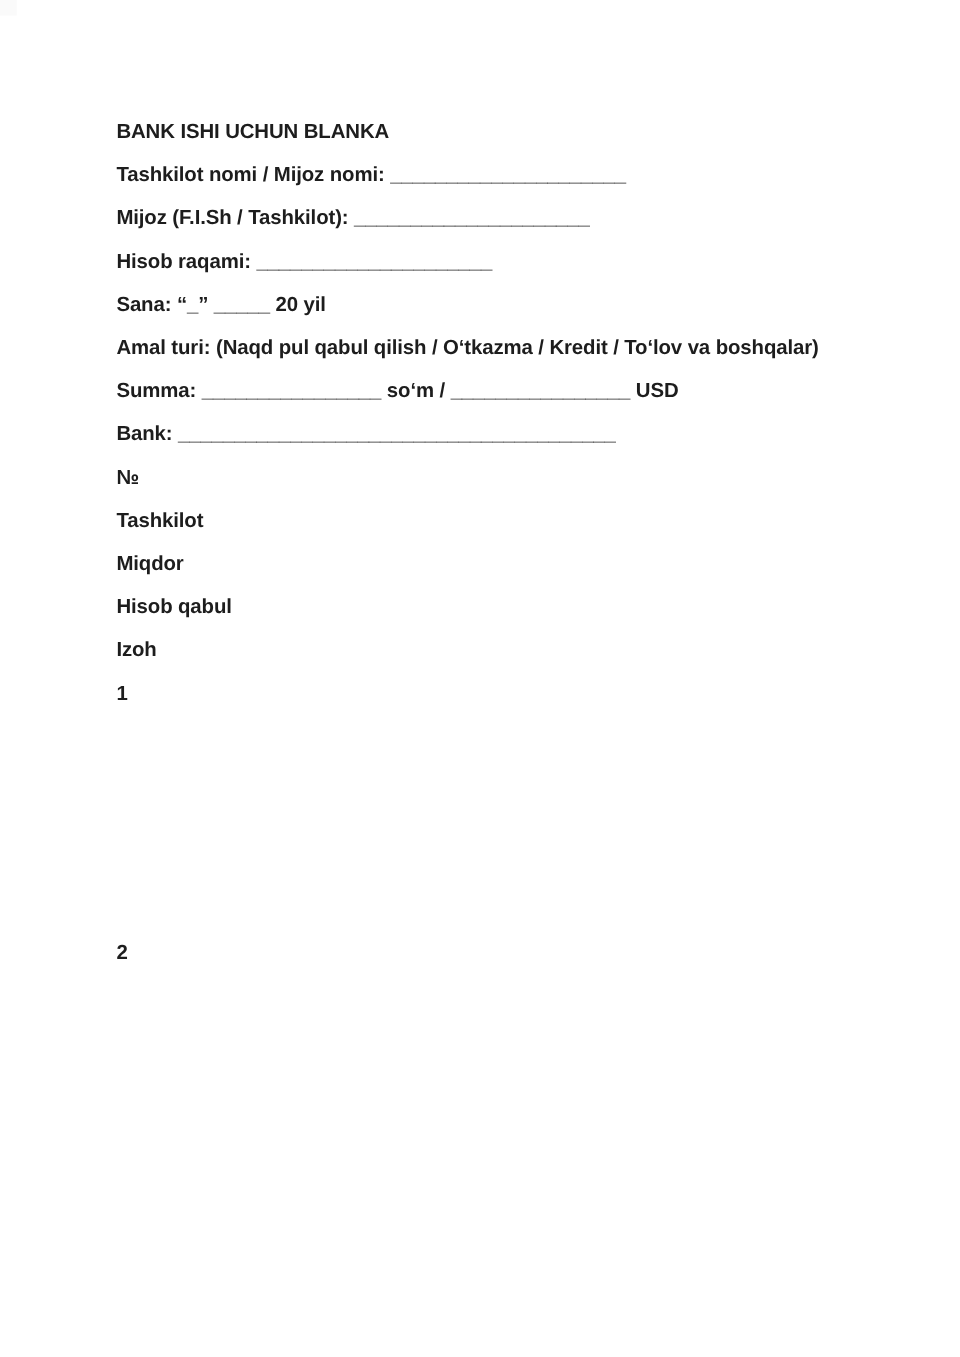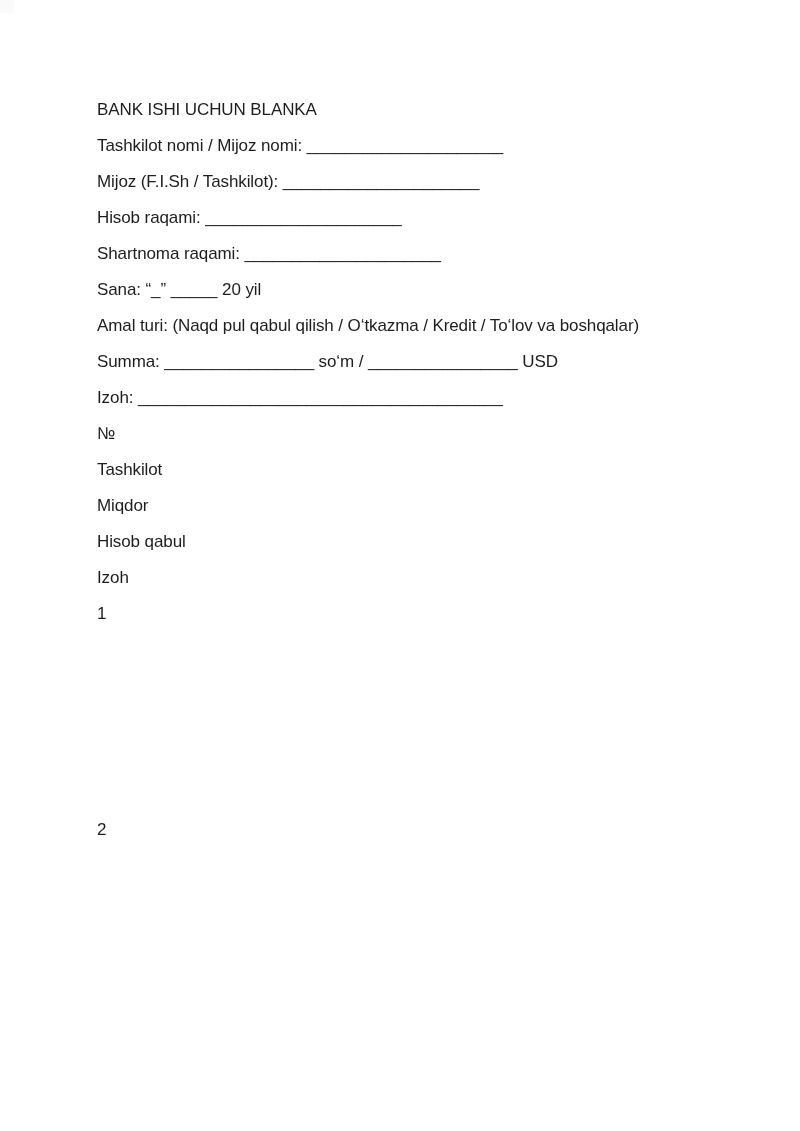--- a/index.html
+++ b/index.html
@@ -34,42 +34,41 @@
     top: 92px;
     right: 36px;
   }
   .line {
     margin: 0;
     height: 36px;
     line-height: 36px;
     font-size: 17px;
     letter-spacing: -0.1px;
     white-space: pre;
-    font-weight: 400;
+    font-weight: 700;
   }
   .blank-area {
     height: 180px;
   }
 </style>
 </head>
 <body>
 
 <div class="page">
   <div class="corner-artifact"></div>
 
   <div class="content">
     <p class="line">BANK ISHI UCHUN BLANKA</p>
     <p class="line">Tashkilot nomi / Mijoz nomi: _____________________</p>
     <p class="line">Mijoz (F.I.Sh / Tashkilot): _____________________</p>
     <p class="line">Hisob raqami: _____________________</p>
-    <p class="line">Shartnoma raqami: _____________________</p>
     <p class="line">Sana: “_” _____ 20 yil</p>
     <p class="line">Amal turi: (Naqd pul qabul qilish / O‘tkazma / Kredit / To‘lov va boshqalar)</p>
     <p class="line">Summa: ________________ so‘m / ________________ USD</p>
-    <p class="line">Izoh: _______________________________________</p>
+    <p class="line">Bank: _______________________________________</p>
     <p class="line">№</p>
     <p class="line">Tashkilot</p>
     <p class="line">Miqdor</p>
     <p class="line">Hisob qabul</p>
     <p class="line">Izoh</p>
     <p class="line">1</p>
 
     <div class="blank-area"></div>
 
     <p class="line">2</p>

